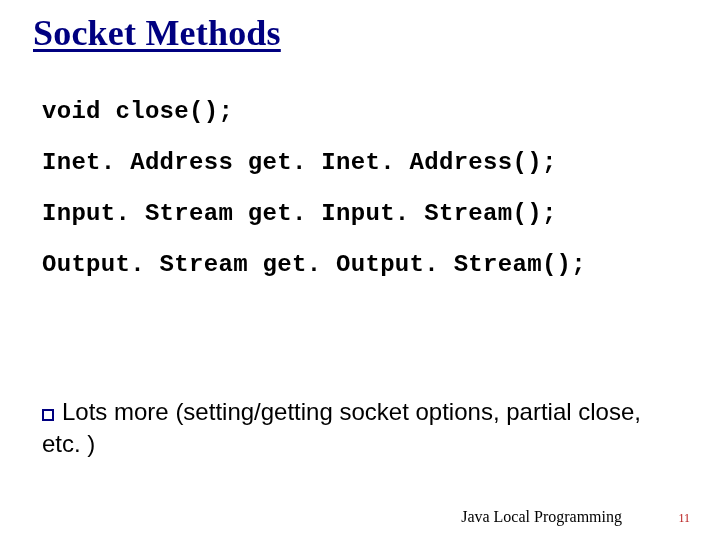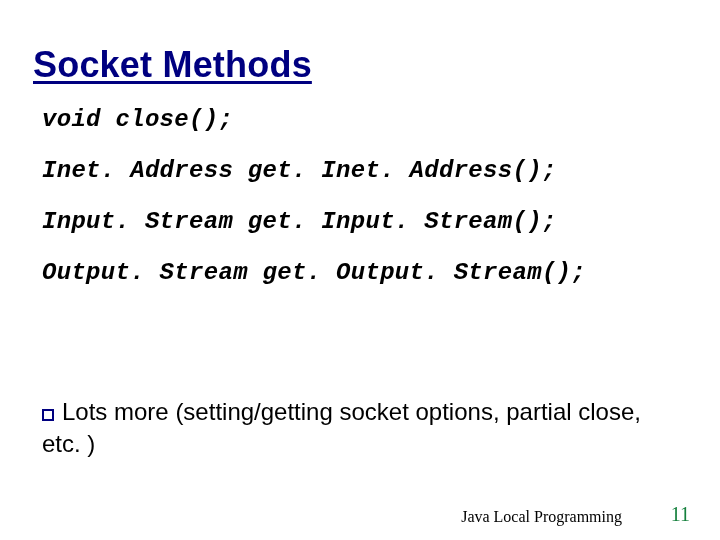--- a/index.html
+++ b/index.html
@@ -16,35 +16,33 @@
   .slide {
     position: relative;
     width: 720px;
     height: 540px;
     box-sizing: border-box;
   }
   .title {
     position: absolute;
     left: 33px;
     top: 12px;
-    font-family: Liberation Sans, sans-serif;
+    font-family: Liberation Serif, serif;
     font-size: 36px;
     font-weight: bold;
     color: #000080;
     text-decoration: underline;
     text-underline-offset: 4px;
     letter-spacing: 0.2px;
-    margin-top: 32px;
   }
   .methods {
     position: absolute;
     left: 42px;
-    top: 106px;
+    top: 98px;
     width: 620px;
-    font-style: italic;
   }
   .method-line {
     font-family: "Courier New", Courier, monospace;
     font-size: 24px;
     font-weight: bold;
     color: #000000;
     margin-bottom: 24px;
     white-space: nowrap;
     letter-spacing: 0.3px;
   }
@@ -74,22 +72,22 @@
     bottom: 14px;
     font-family: Garamond, "Times New Roman", serif;
     font-size: 16px;
     color: #000000;
   }
   .page-num {
     position: absolute;
     right: 30px;
     bottom: 14px;
     font-family: Garamond, "Times New Roman", serif;
-    font-size: 20px;
-    color: #15803d;
+    font-size: 12px;
+    color: #b91c1c;
   }
 </style>
 </head>
 <body>
 
 <div class="slide">
 
   <div class="title">Socket Methods</div>
 
   <div class="methods">

